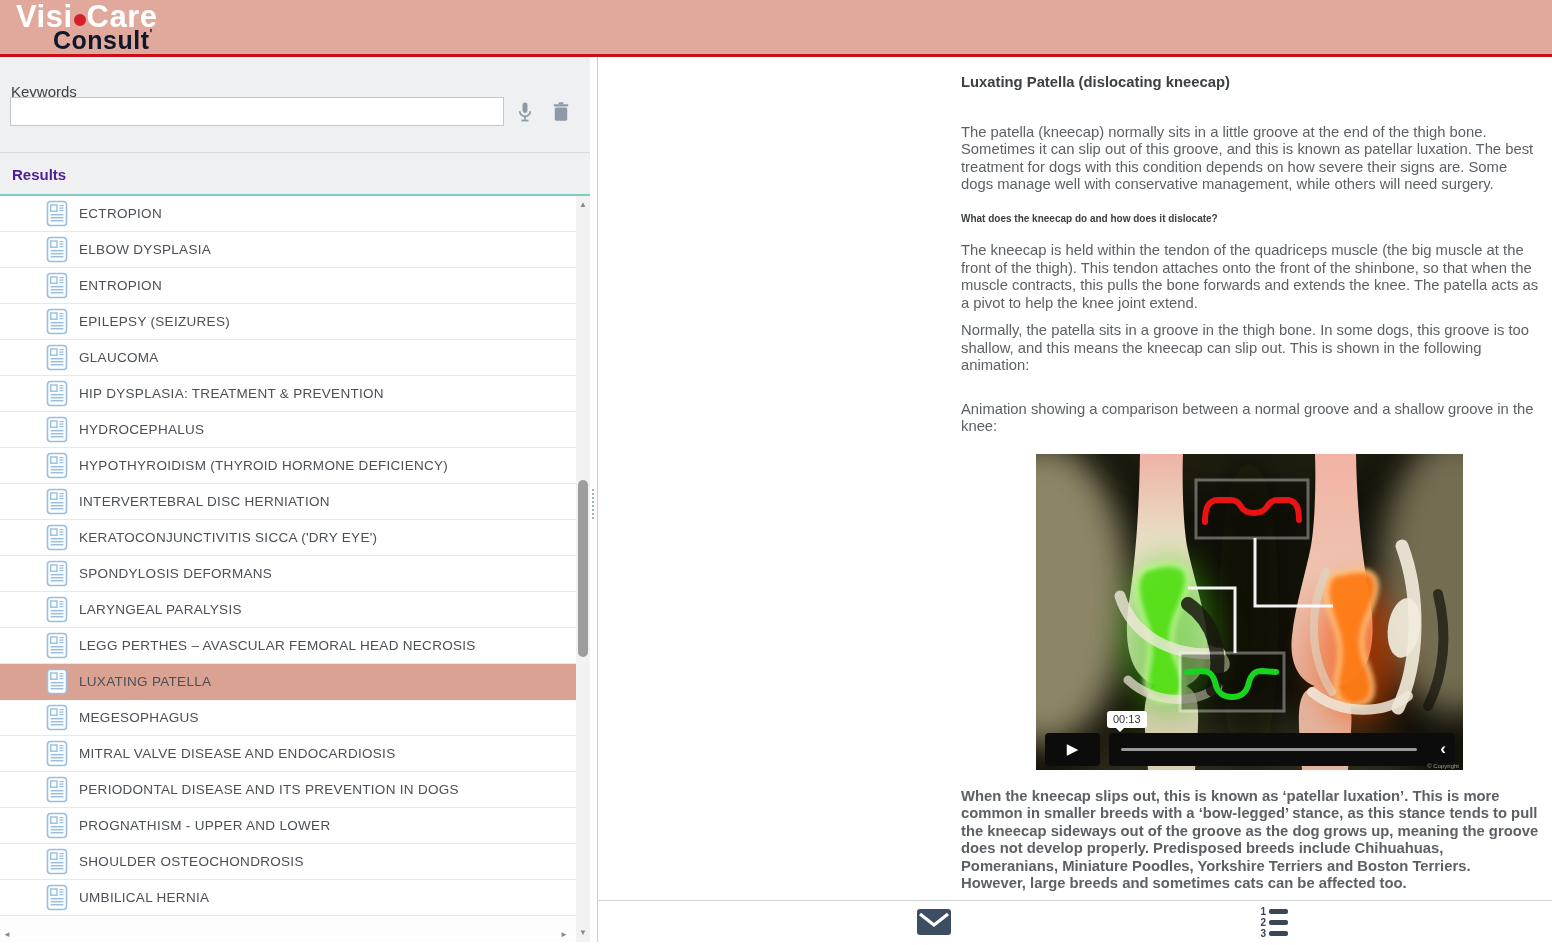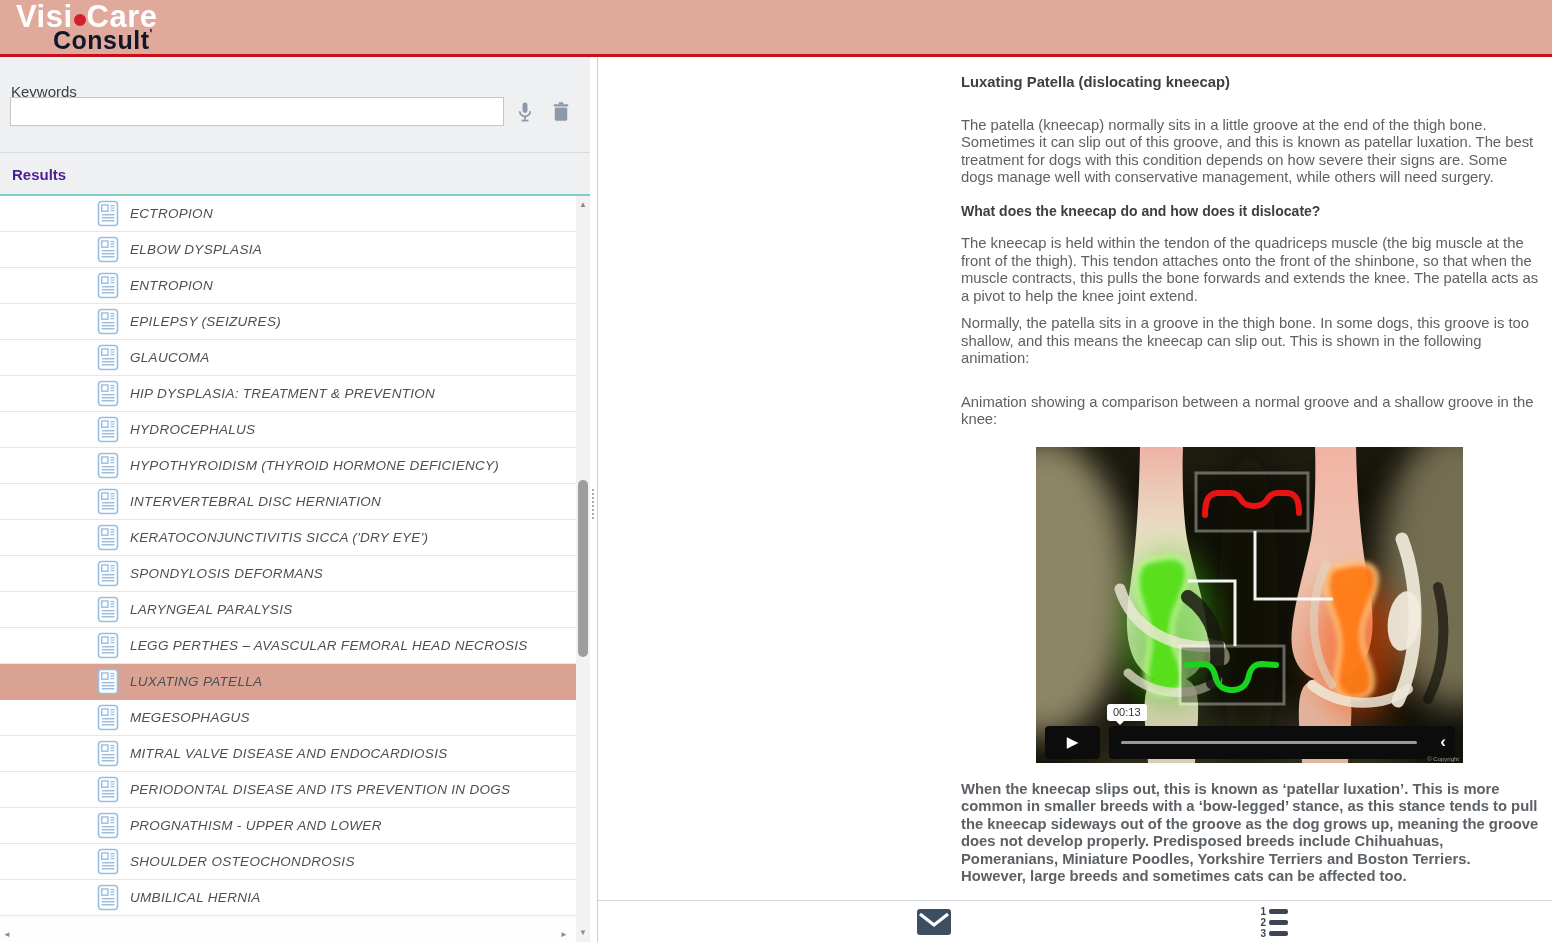--- a/index.html
+++ b/index.html
@@ -21,21 +21,21 @@
   .sidebar { width:590px; background:#eff0f2; position:relative; flex:none; }
   .kw-label { position:absolute; left:11px; top:26px; font-size:15px; color:#3c4146; }
   .kw-input { position:absolute; left:10px; top:40px; width:494px; height:29px; border:1px solid #c6c6c6; background:#fff; font-size:14px; padding:0 8px; color:#333; outline:none; }
   .kw-btn { position:absolute; top:42px; width:26px; height:26px; display:flex; align-items:center; justify-content:center; cursor:pointer; }
   .kw-mic { left:512px; } .kw-trash { left:548px; }
   .kw-divider { position:absolute; left:0; top:95px; width:100%; height:1px; background:#d9dbdd; }
   .results-label { position:absolute; left:12px; top:109px; font-size:15px; font-weight:bold; color:#4c1d95; }
   .teal-line { position:absolute; left:0; top:137px; width:100%; height:2px; background:var(--teal,#7fcdc7); }
 
   .results-list { position:absolute; left:0; top:139px; right:14px; bottom:0; overflow:hidden; background:#fdfdfd; }
-  .row { height:36px; display:flex; align-items:center; padding-left:97px; background:#fff; border-bottom:1px solid #e6e8ea; cursor:pointer;font-style:italic; }
+  .row { height:36px; display:flex; align-items:center; padding-left:46px; background:#fff; border-bottom:1px solid #e6e8ea; cursor:pointer; }
   .row .doc-ic { flex:none; margin-right:11px; display:block; }
   .row .lbl { font-size:13.5px; color:#4a5056; letter-spacing:.3px; white-space:nowrap; }
   .row.selected { background:var(--selected,#d9a293); border-bottom-color:var(--selected,#d9a293); }
 
   
   .vscroll { position:absolute; right:0; top:139px; bottom:0; width:14px; background:#f2f2f2; }
   .vscroll .arr { position:absolute; left:0; width:14px; height:14px; font-size:8px; color:#8a8a8a; text-align:center; line-height:14px; cursor:pointer; }
   .vscroll .arr.up { top:2px; } .vscroll .arr.down { bottom:2px; }
   .vthumb { position:absolute; left:2px; top:284px; width:10px; height:177px; background:#9d9d9d; border-radius:6px; cursor:pointer; }
   .hscroll-arr { position:absolute; bottom:3px; font-size:8px; color:#8a8a8a; cursor:pointer; }
@@ -43,22 +43,22 @@
 
   
   .gutter { width:7px; background:#fff; position:relative; flex:none; cursor:col-resize; }
   .gutter-handle { position:absolute; left:2px; top:432px; height:30px; border-left:2px dotted #9fb0bd; }
 
   
   .content { flex:1; background:#fff; border-left:1px solid #c9ced3; position:relative; overflow:hidden; }
   .article { position:absolute; left:363px; top:0; width:578px; }
   .article .title { margin-top:17px; font-size:14.8px; line-height:17.5px; font-weight:bold; color:#3c4043; }
   .article p { font-size:14.8px; line-height:17.5px; color:#5c6166; }
-  .article .p1 { margin-top:25px; }
-  .article .h2 { margin-top:16px; font-size:14px; line-height:17.5px; font-weight:bold; color:#3c4043; }
+  .article .p1 { margin-top:32px; }
+  .article .h2 { margin-top:16px; font-size:10px; line-height:17.5px; font-weight:bold; color:#3c4043; }
   .article .p2 { margin-top:15px; }
   .article .p3 { margin-top:10px; }
   .article .caption { margin-top:26px; }
   .article .p5 { margin-top:18px;font-weight:bold; }
   .article .p6 { margin-top:16px; }
 
   
   .video { position:relative; margin:18px 0 0 75px; width:427px; height:316px; background:#131209; }
   .vp-scene { position:absolute; inset:0; }
   .vp-play { position:absolute; left:9px; top:279px; width:55px; height:33px; background:#0c0c0c; border-radius:4px; color:#fff; font-size:15px; display:flex; align-items:center; justify-content:center; cursor:pointer; }

